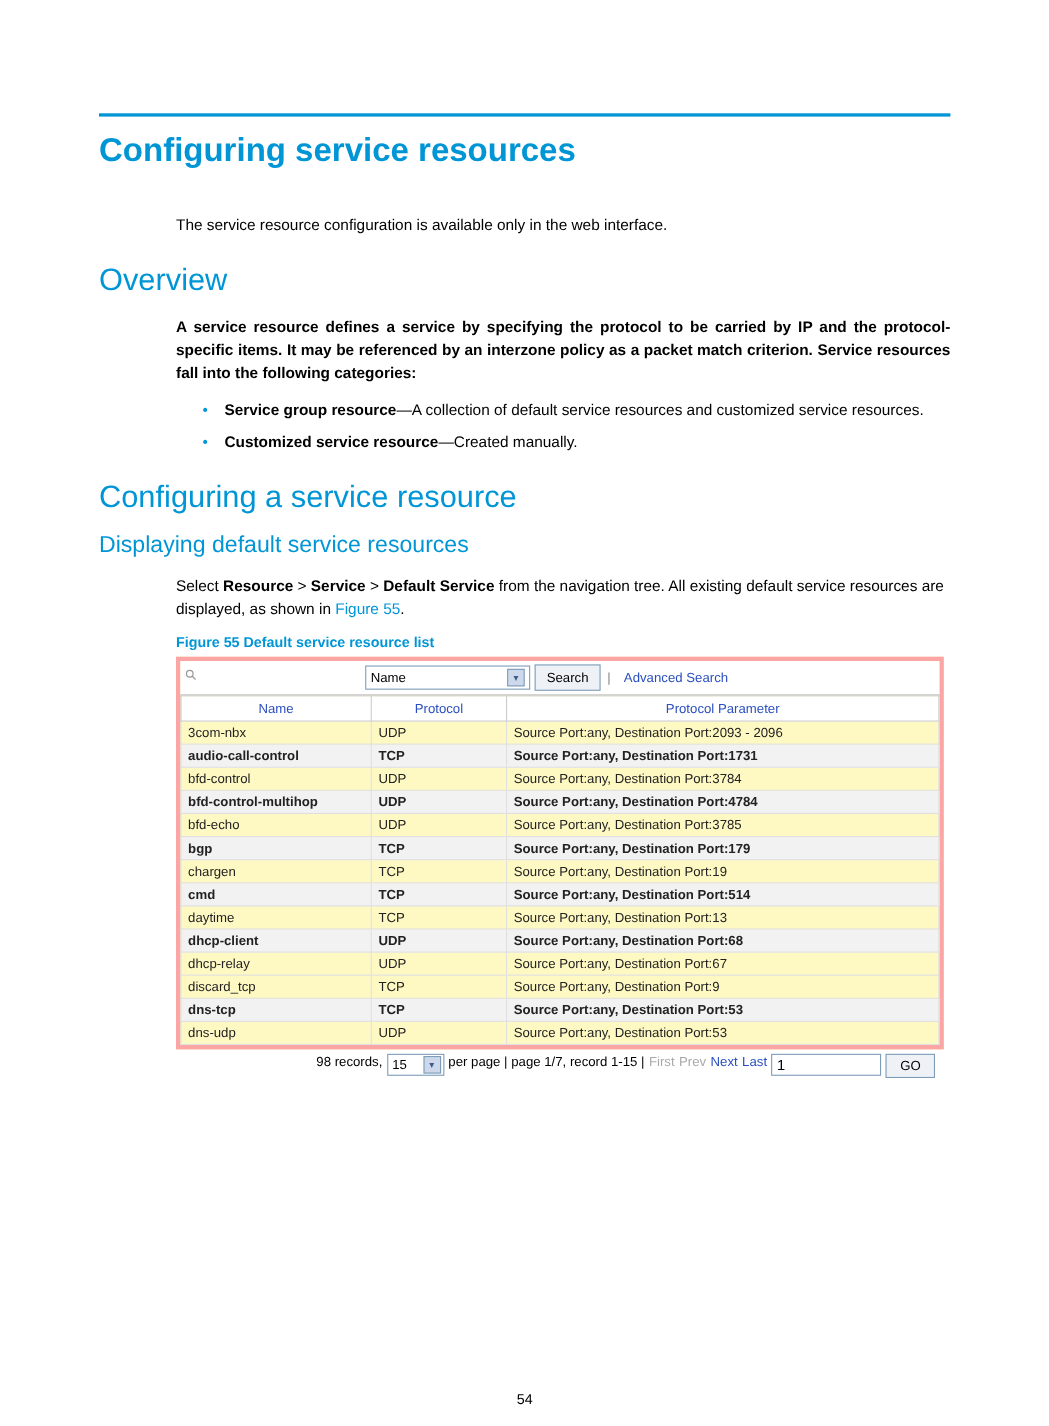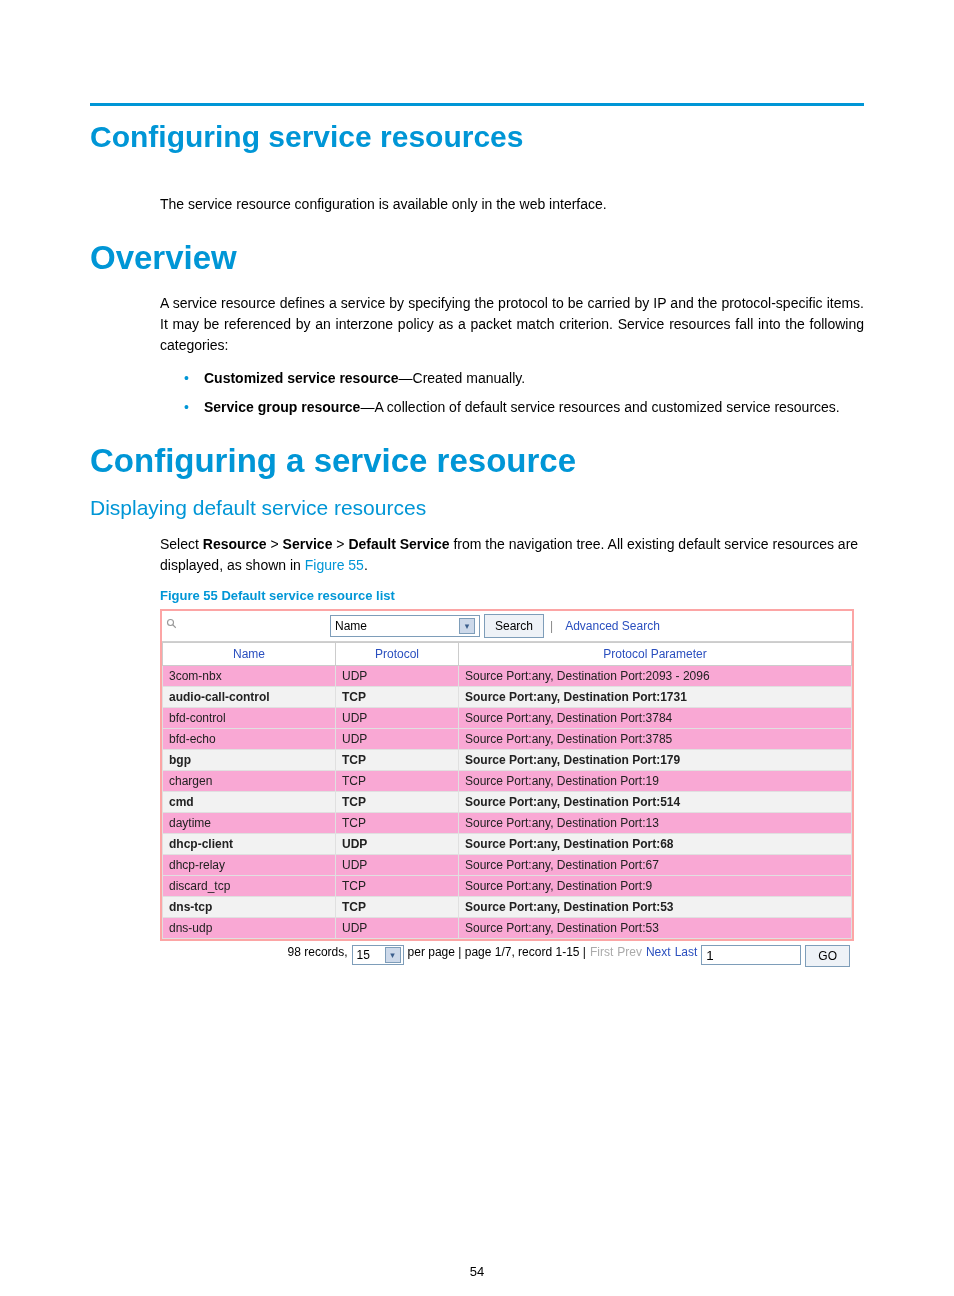--- a/index.html
+++ b/index.html
@@ -23,34 +23,35 @@
     margin-bottom: 14px;
   }
   h1.title {
     color: #0096d6;
     font-size: 30px;
     margin: 0 0 40px 0;
     font-weight: bold;
   }
   h2.section {
     color: #0096d6;
-    font-size: 33px;
-    font-weight: bold;
+    font-size: 28px;
+    font-weight: normal;
     margin: 24px 0 16px 0;
   }
   h3.subsection {
     color: #0096d6;
     font-size: 21px;
     font-weight: normal;
     margin: 14px 0 14px 0;
   }
   .body-text {
     margin: 0 0 12px 70px;
     line-height: 1.5;
     text-align: justify;
+    font-weight: bold;
   }
   .body-text-narrow {
     margin: 0 0 12px 70px;
     line-height: 1.5;
   }
   ul.bullets {
     margin: 0 0 12px 90px;
     padding: 0;
     list-style: none;
   }
@@ -75,24 +76,24 @@
     font-weight: bold;
     font-size: 13px;
     margin: 12px 0 6px 70px;
   }
   .link-color { color: #0096d6; }
 
   
   .ui-shot {
     margin-left: 70px;
     width: 690px;
-    border: 2px solid #fca5a5;
+    border: 4px solid #fca5a5;
     font-family: Tahoma, Arial, sans-serif;
     font-size: 12px;
-    background: #f9a8d4;
+    background: #fef9c3;
   }
   .search-row {
     display: flex;
     align-items: center;
     gap: 4px;
     padding: 3px 4px;
     border-bottom: 1px solid #d0d0d0;
     background: #fff;
   }
   .search-icon-box {
@@ -220,22 +221,22 @@
   <div class="top-rule"></div>
   <h1 class="title">Configuring service resources</h1>
 
   <p class="body-text-narrow">The service resource configuration is available only in the web interface.</p>
 
   <h2 class="section">Overview</h2>
 
   <p class="body-text">A service resource defines a service by specifying the protocol to be carried by IP and the protocol-specific items. It may be referenced by an interzone policy as a packet match criterion. Service resources fall into the following categories:</p>
 
   <ul class="bullets">
+    <li><span class="bold">Service group resource</span><span>—A collection of default service resources and customized service resources.</span></li>
     <li><span class="bold">Customized service resource</span><span>—Created manually.</span></li>
-    <li><span class="bold">Service group resource</span><span>—A collection of default service resources and customized service resources.</span></li>
   </ul>
 
   <h2 class="section">Configuring a service resource</h2>
 
   <h3 class="subsection">Displaying default service resources</h3>
 
   <p class="breadcrumb-text">
     <span>Select </span><span class="bold">Resource</span><span> &gt; </span><span class="bold">Service</span><span> &gt; </span><span class="bold">Default Service</span><span> from the navigation tree. All existing default service resources are displayed, as shown in </span><span class="link-color">Figure 55</span><span>.</span>
   </p>
 
@@ -277,20 +278,25 @@
           <tr class="alt">
             <td>audio-call-control</td>
             <td>TCP</td>
             <td>Source Port:any, Destination Port:1731</td>
           </tr>
           <tr>
             <td>bfd-control</td>
             <td>UDP</td>
             <td>Source Port:any, Destination Port:3784</td>
           </tr>
+          <tr class="alt">
+            <td>bfd-control-multihop</td>
+            <td>UDP</td>
+            <td>Source Port:any, Destination Port:4784</td>
+          </tr>
           <tr>
             <td>bfd-echo</td>
             <td>UDP</td>
             <td>Source Port:any, Destination Port:3785</td>
           </tr>
           <tr class="alt">
             <td>bgp</td>
             <td>TCP</td>
             <td>Source Port:any, Destination Port:179</td>
           </tr>

